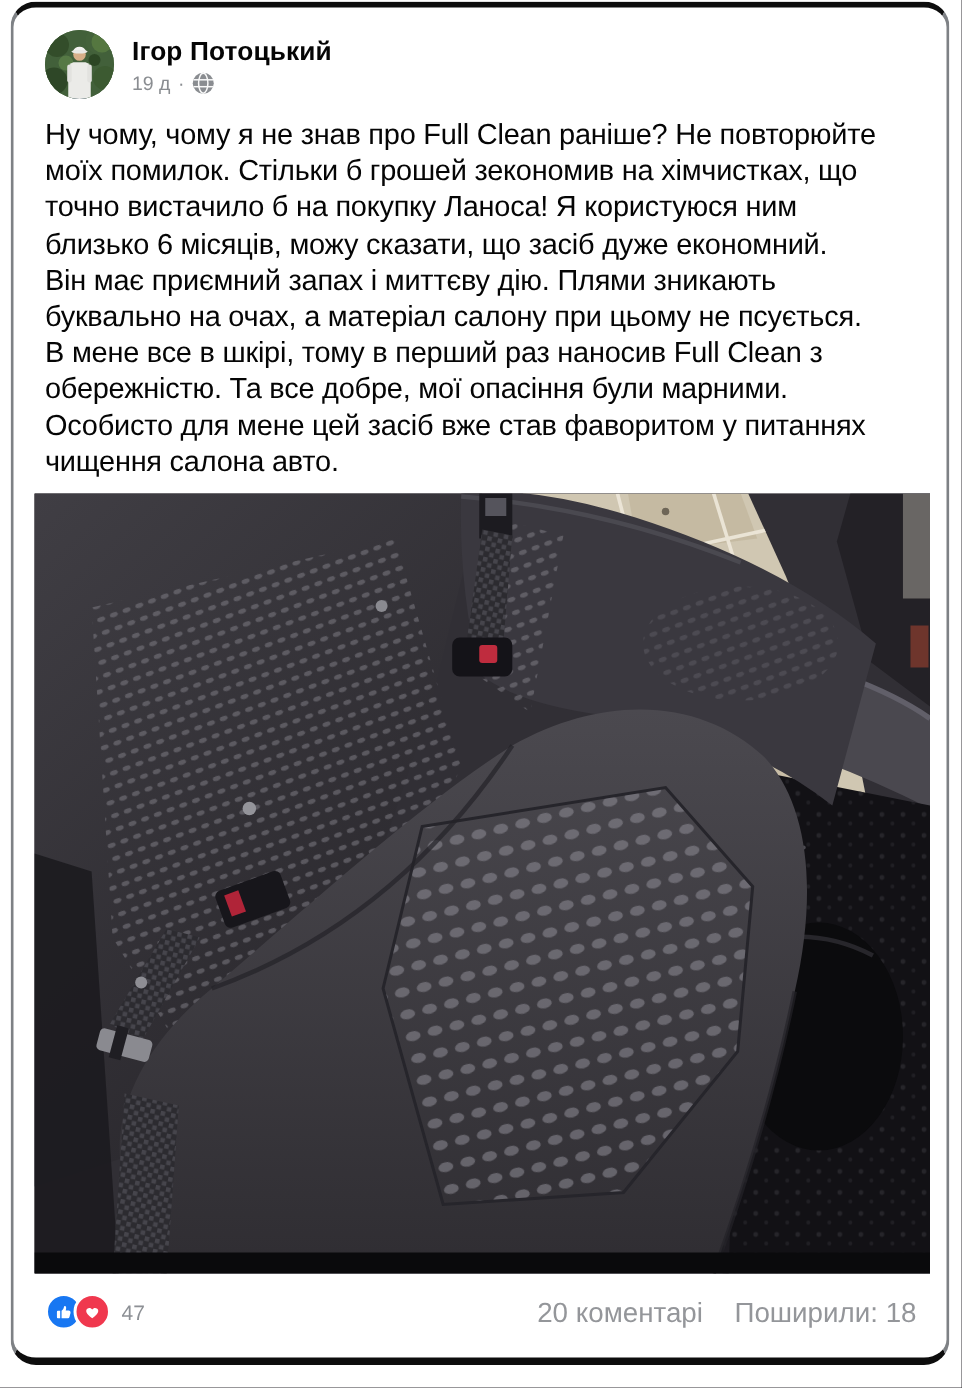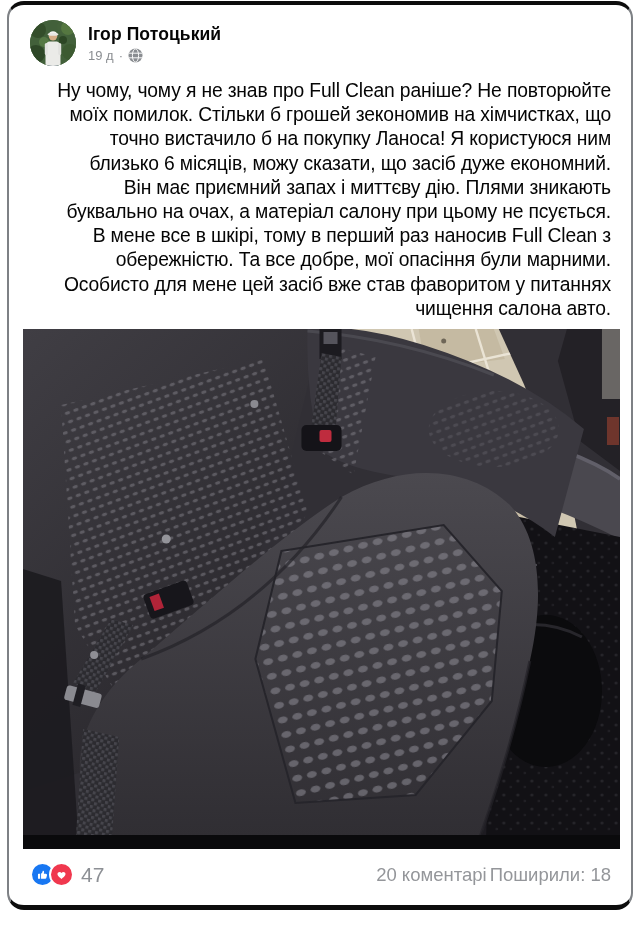--- a/index.html
+++ b/index.html
@@ -5,21 +5,21 @@
   html,body{margin:0;padding:0;}
   body{
     width:641px;height:925px;background:#ffffff;position:relative;
     font-family:"Liberation Sans", sans-serif;overflow:hidden;
   }
   .card{
     position:absolute;left:7px;top:1px;width:626px;height:909px;
     box-sizing:border-box;background:#ffffff;
     border-style:solid;border-width:4px 2px 5px 2px;
     border-color:#0d0d0d #7e8185 #0d0d0d #7e8185;
-    border-radius:17px;overflow:hidden;text-align:right;
+    border-radius:17px;overflow:hidden;
   }
   
   .post-header{display:flex;align-items:center;gap:12px;padding:15px 21px 4px 21px;}
   .avatar{width:46px;height:46px;border-radius:50%;overflow:hidden;flex:0 0 46px;background:#47643a;}
   .avatar svg{display:block;}
   .header-text{display:flex;flex-direction:column;}
   .author{font-size:17.5px;font-weight:bold;color:#050505;line-height:1.2;letter-spacing:.1px;}
   .meta{display:flex;align-items:center;gap:4px;color:#8a8d91;font-size:13px;margin-top:3px;}
   .meta .sep{margin:0 1px;color:#8a8d91;}
   .globe{width:15px;height:15px;display:inline-block;}
@@ -34,22 +34,22 @@
   
   .post-footer{height:51px;display:flex;align-items:center;justify-content:space-between;padding:0 20px 0 21px;}
   .reactions{display:flex;align-items:center;}
   .reaction{
     width:21px;height:21px;border-radius:50%;display:flex;align-items:center;justify-content:center;
     border:2px solid #ffffff;box-sizing:content-box;position:relative;
   }
   .reaction.like{background:#1877f2;z-index:1;}
   .reaction.love{background:#f0384e;margin-left:-6px;z-index:2;}
   .reaction svg{display:block;}
-  .reaction-count{margin-left:7px;font-size:21px;color:#8d9095;}
-  .footer-right{font-size:18.5px;color:#94969a;display:flex;gap:3px;white-space:nowrap;}
+  .reaction-count{margin-left:7px;font-size:14px;color:#8d9095;}
+  .footer-right{font-size:18.5px;color:#94969a;display:flex;gap:21px;white-space:nowrap;}
 </style>
 </head>
 <body>
 
 <article class="card">
 
   <header class="post-header">
     <div class="avatar">
       <svg width="46" height="46" viewBox="0 0 46 46">
         <rect width="46" height="46" fill="#42603a"></rect>

